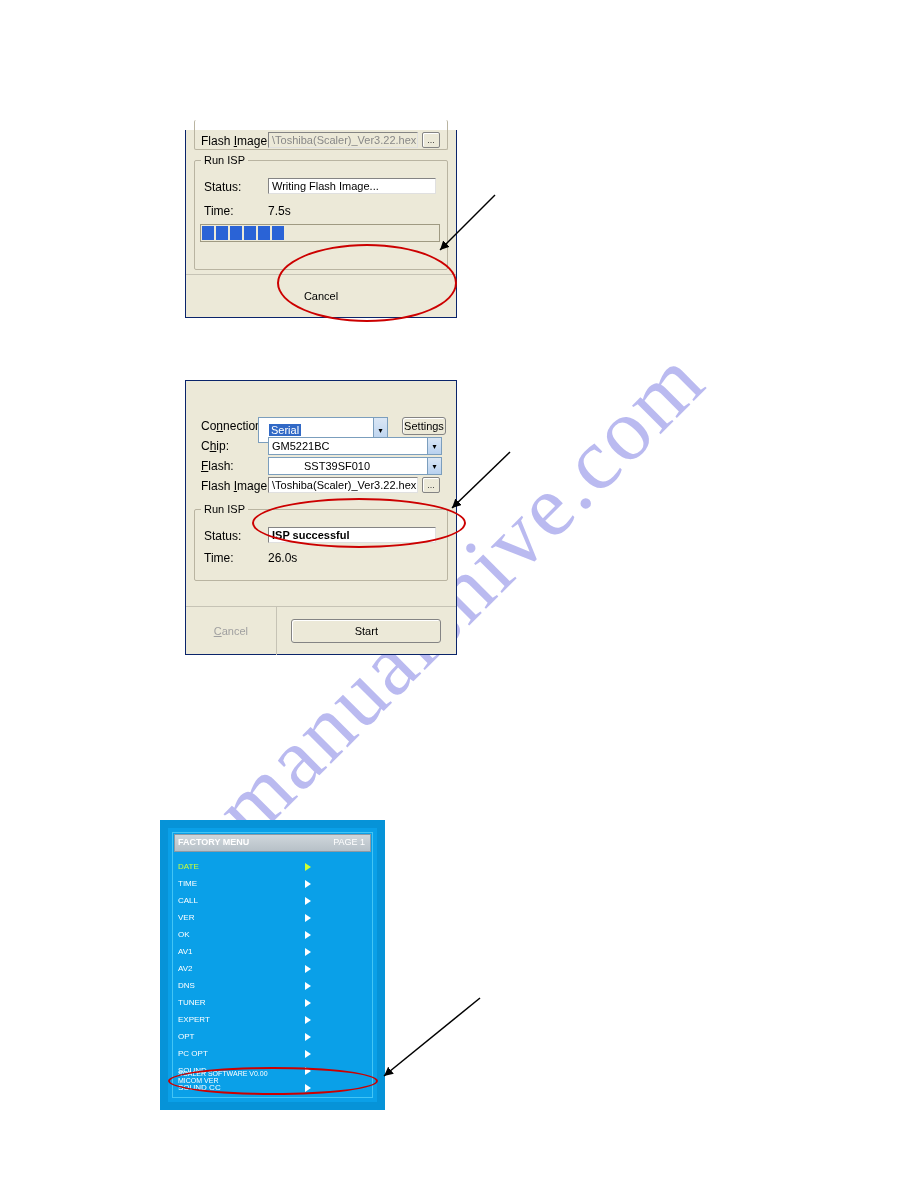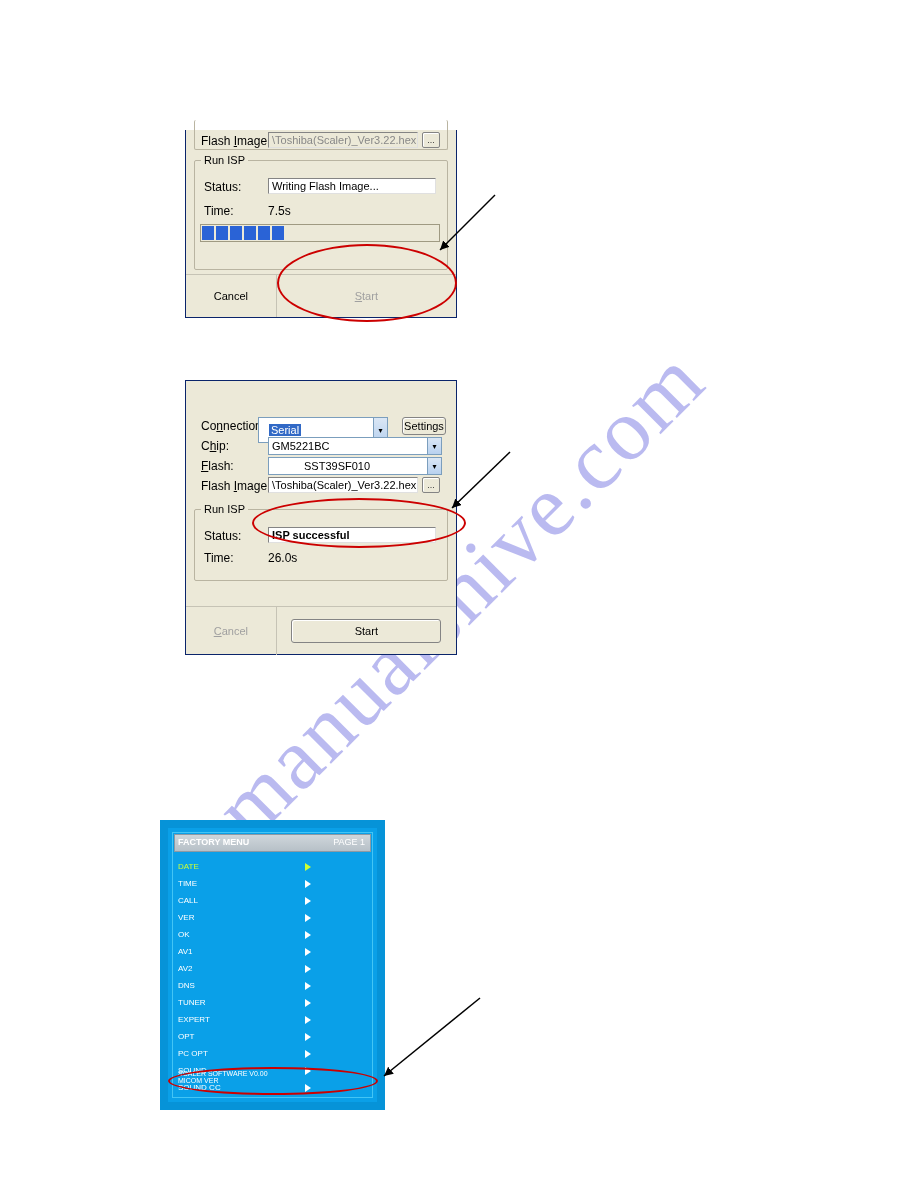--- a/index.html
+++ b/index.html
@@ -206,23 +206,20 @@
     <span class="seg"></span>
     <span class="seg"></span>
     <span class="seg"></span>
     <span class="seg"></span>
   </div>
 
   <div class="buttonbar">
     <div class="slot">
       <span><span class="ul">C</span>ancel</span>
     </div>
-    <div class="slot">
-      <span class="disabled" style="color:#a0a0a0"><span style="text-decoration:underline">S</span>tart</span>
-    </div>
   </div>
 </div>
 
 <div class="ellipse" style="left:277px; top:244px; width:180px; height:78px;"></div>
 
 <svg class="arrowline" style="left:430px; top:190px;" width="70" height="80">
   <defs>
       <marker id="ah1" markerWidth="8" markerHeight="8" refX="6" refY="3" orient="auto">
     <path d="M0,0 L6,3 L0,6 Z" fill="#000"></path>
       </marker>

